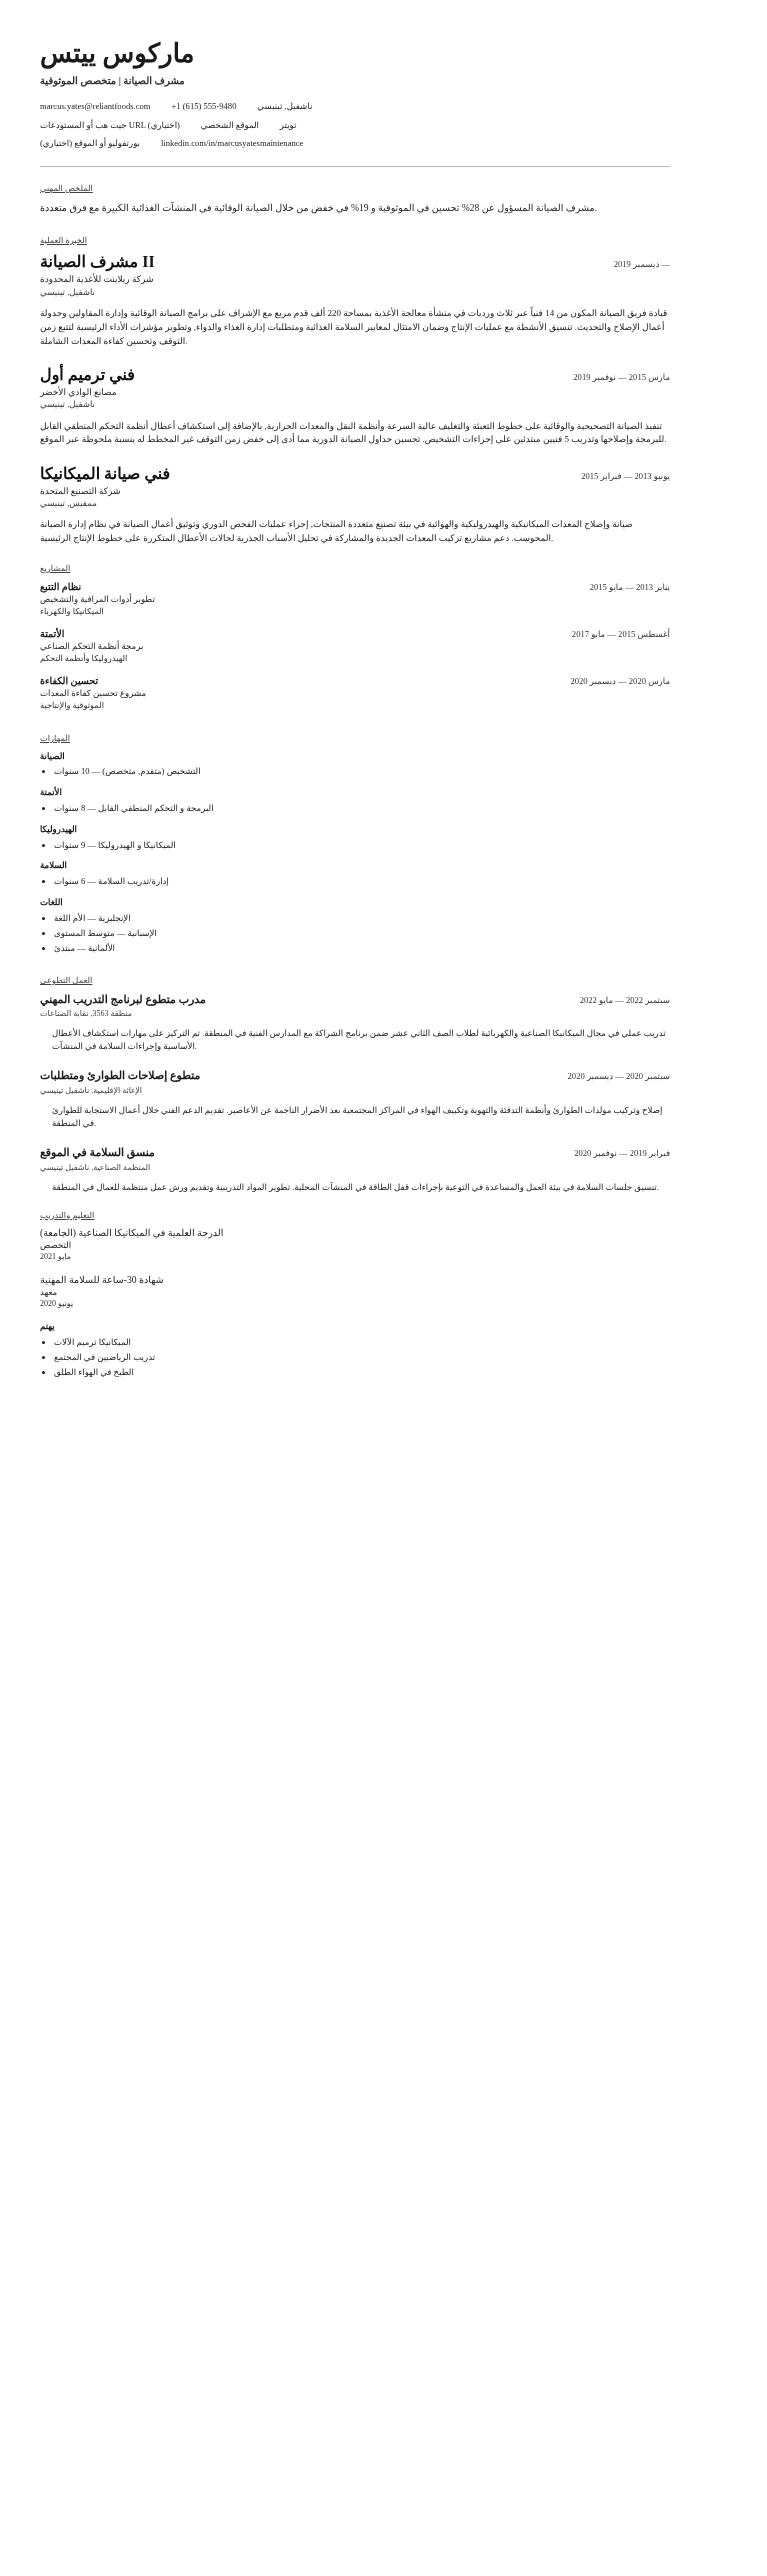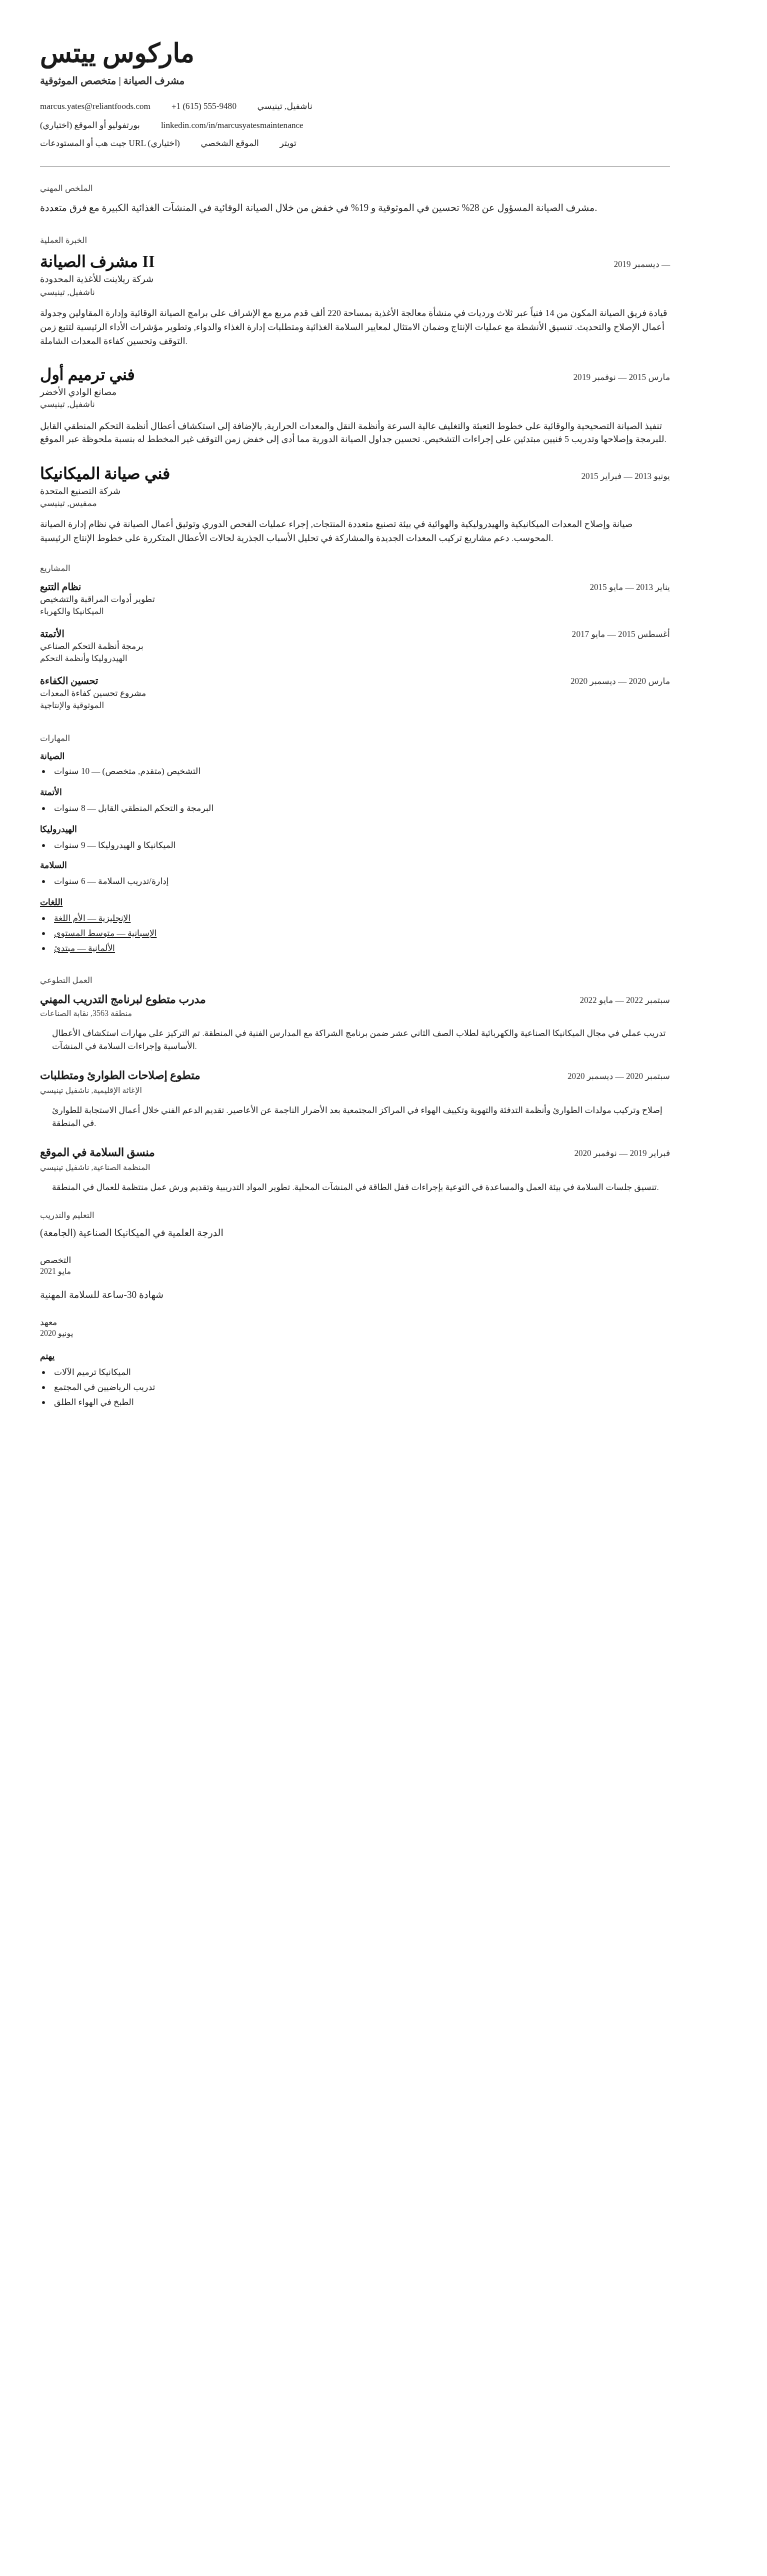--- a/index.html
+++ b/index.html
@@ -49,20 +49,21 @@
     border: none;
     border-top: 0.6px solid #b9b9b9;
     margin: 15.3px 0 16.6px 0;
   }
   .section-title {
     font-size: 8.3px;
     font-weight: normal;
     color: #444;
     margin: 0 0 7.7px 0;
     letter-spacing: 0.2px;
+    text-decoration: underline;
   }
   .summary {
     font-size: 9.6px;
     line-height: 1.55;
     margin: 0 0 19px 0;
   }
   .entry {
     margin-bottom: 5.1px;
   }
   .entry-top {
@@ -148,21 +149,21 @@
     margin-top: 9px;
     margin-bottom: 15.3px;
     margin-left: 12px;
   }
   .edu-title {
     font-size: 9.6px;
     font-weight: normal;
   }
   .edu-sub {
     font-size: 8.6px;
-    margin-top: 17px;
+    margin-top: 2px;
   }
   .edu-date {
     font-size: 8px;
     color: #333;
     margin-top: 1.9px;
   }
   .edu-block { margin-bottom: 12.8px; }
   .spacer-lg { height: 11.5px; }
 </style>
 </head>
@@ -176,31 +177,31 @@
 
     <div class="contact-line">
       <span class="link">marcus.yates@reliantfoods.com</span>
       <span class="sep"></span>
       <span>+1 (615) 555-9480</span>
       <span class="sep"></span>
       <span>ناشفيل, تينيسي</span>
     </div>
 
     <div class="contact-line">
+      <span class="link">جيت هب أو المستودعات URL (اختياري)</span>
+      <span class="sep"></span>
+      <span class="link">تويتر</span>
+      <span class="sep"></span>
+      <span class="link">الموقع الشخصي</span>
+    </div>
+
+    <div class="contact-line">
       <span class="link">بورتفوليو أو الموقع (اختياري)</span>
       <span class="sep"></span>
       <span class="link">linkedin.com/in/marcusyatesmaintenance</span>
-    </div>
-
-    <div class="contact-line">
-      <span class="link">جيت هب أو المستودعات URL (اختياري)</span>
-      <span class="sep"></span>
-      <span class="link">تويتر</span>
-      <span class="sep"></span>
-      <span class="link">الموقع الشخصي</span>
     </div>
   </div>
 
   <hr class="rule">
 
   <div>
     <div class="section-title">الملخص المهني</div>
     <div class="summary">مشرف الصيانة المسؤول عن 28% تحسين في الموثوقية و 19% في خفض من خلال الصيانة الوقائية في المنشآت الغذائية الكبيرة مع فرق متعددة.</div>
   </div>
 
@@ -295,21 +296,21 @@
       </ul>
     </div>
 
     <div class="skill-group">
       <div class="skill-group-title">السلامة</div>
       <ul class="bullets">
         <li>إدارة/تدريب السلامة — 6 سنوات</li>
       </ul>
     </div>
 
-    <div class="skill-group" style="margin-top:1px;text-decoration:underline;">
+    <div class="skill-group" style="margin-top:1px;">
       <div class="skill-group-title">اللغات</div>
       <ul class="bullets">
         <li>الإنجليزية — الأم اللغة</li>
         <li>الإسبانية — متوسط المستوى</li>
         <li>الألمانية — مبتدئ</li>
       </ul>
     </div>
   </div>
 
   <div class="spacer-lg"></div>

